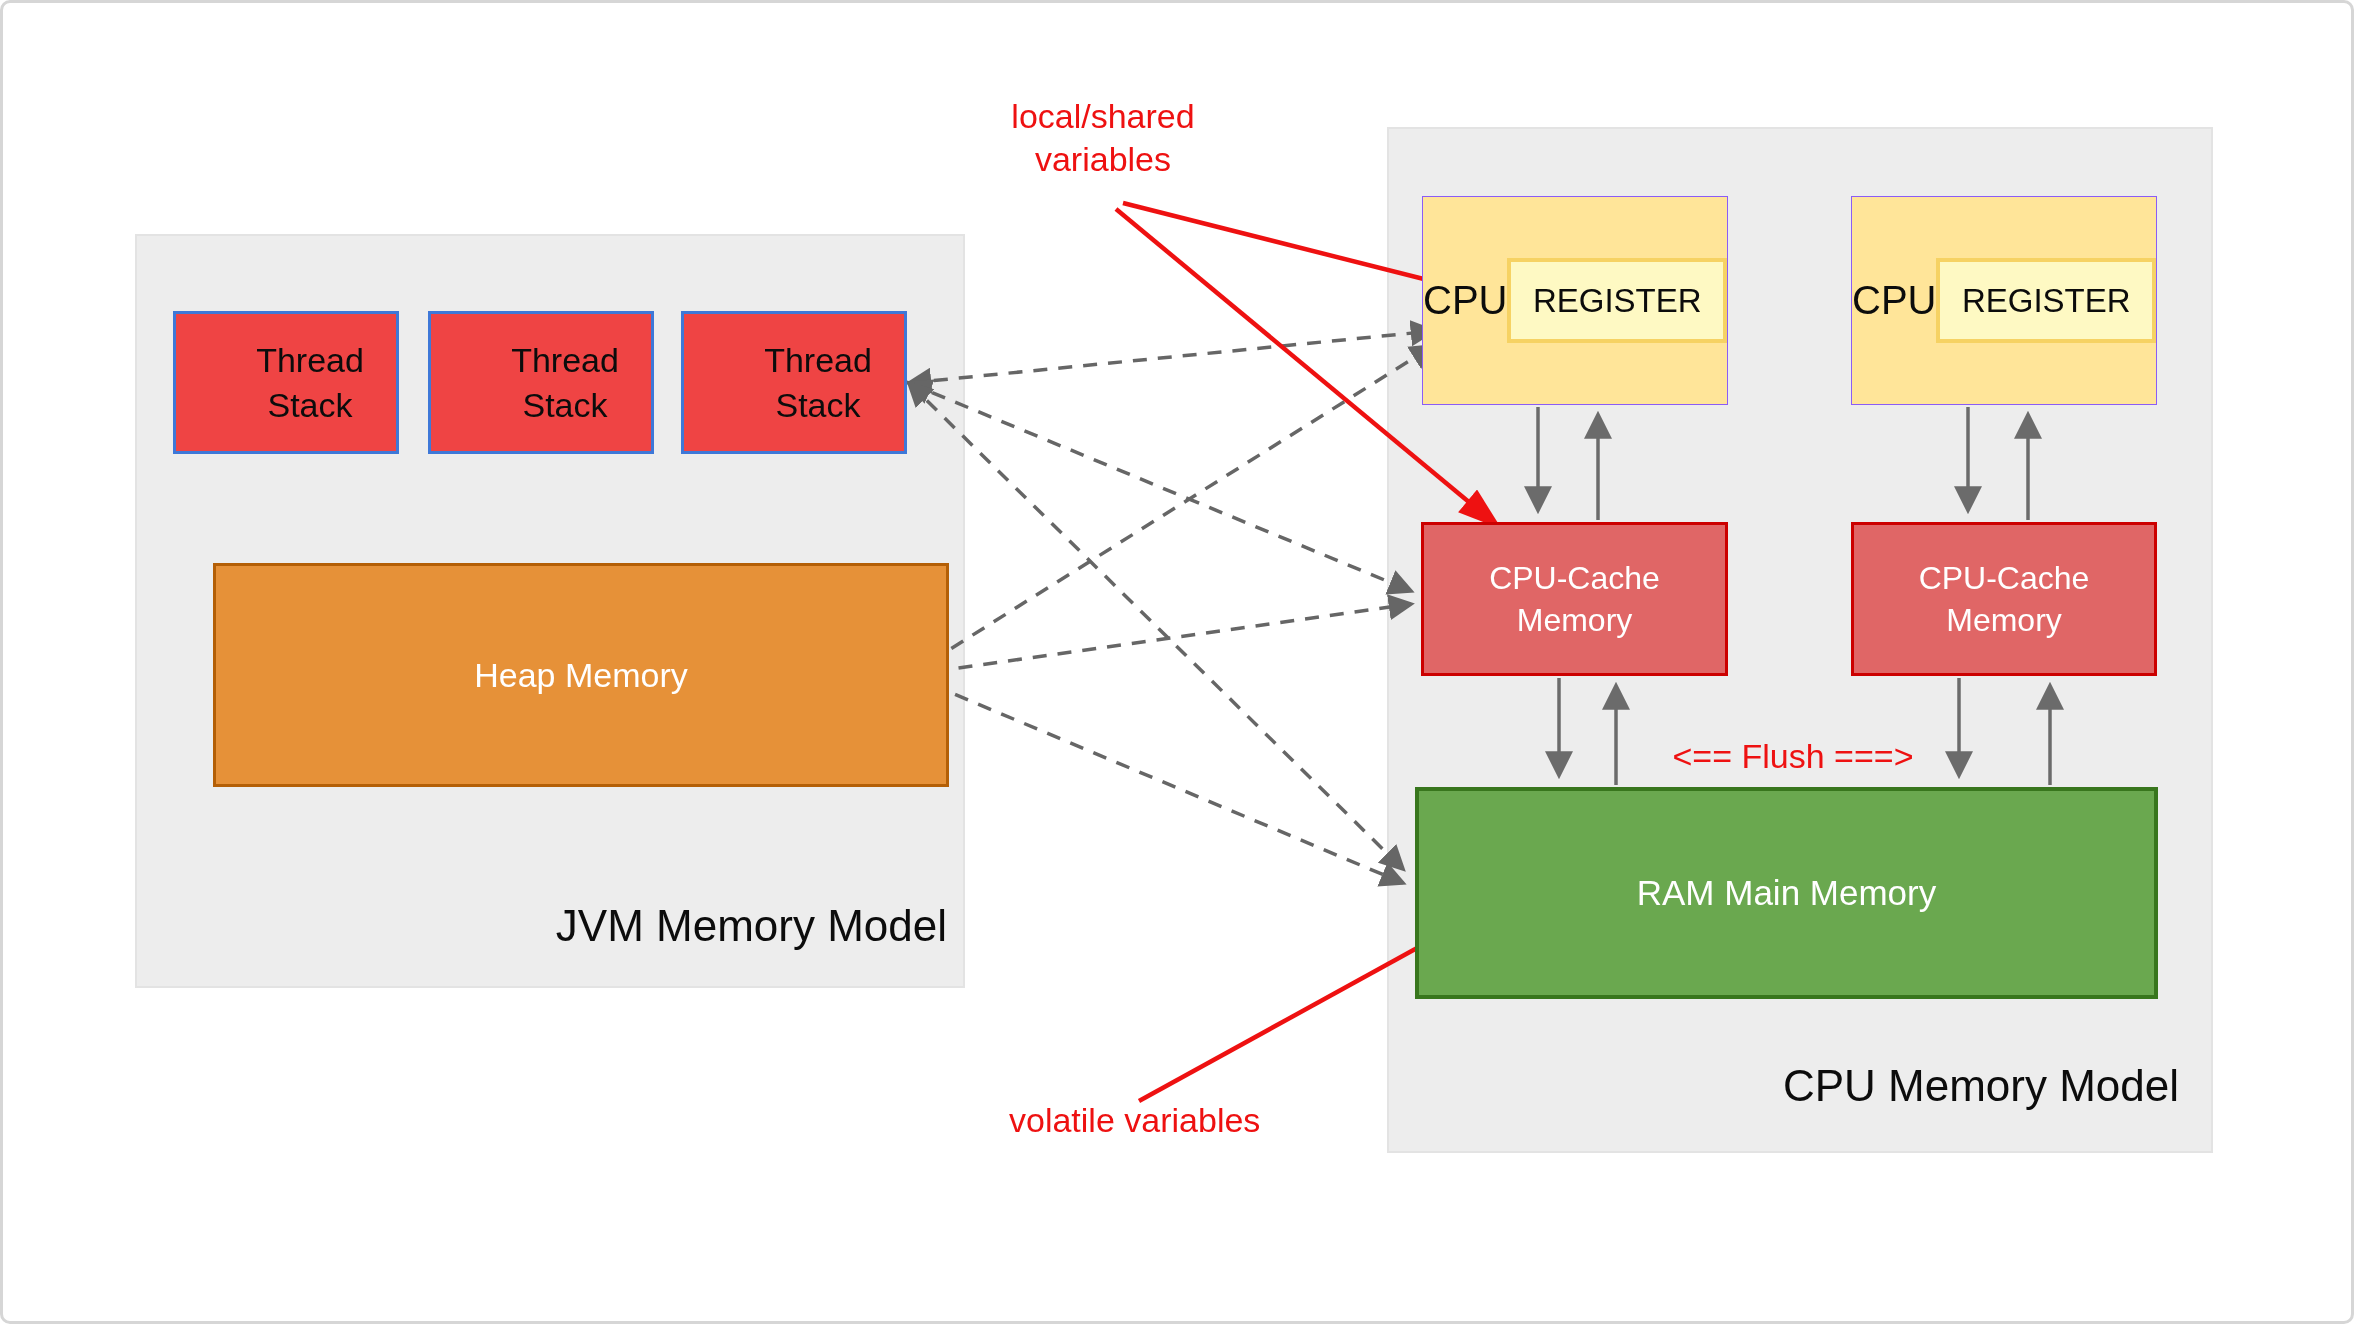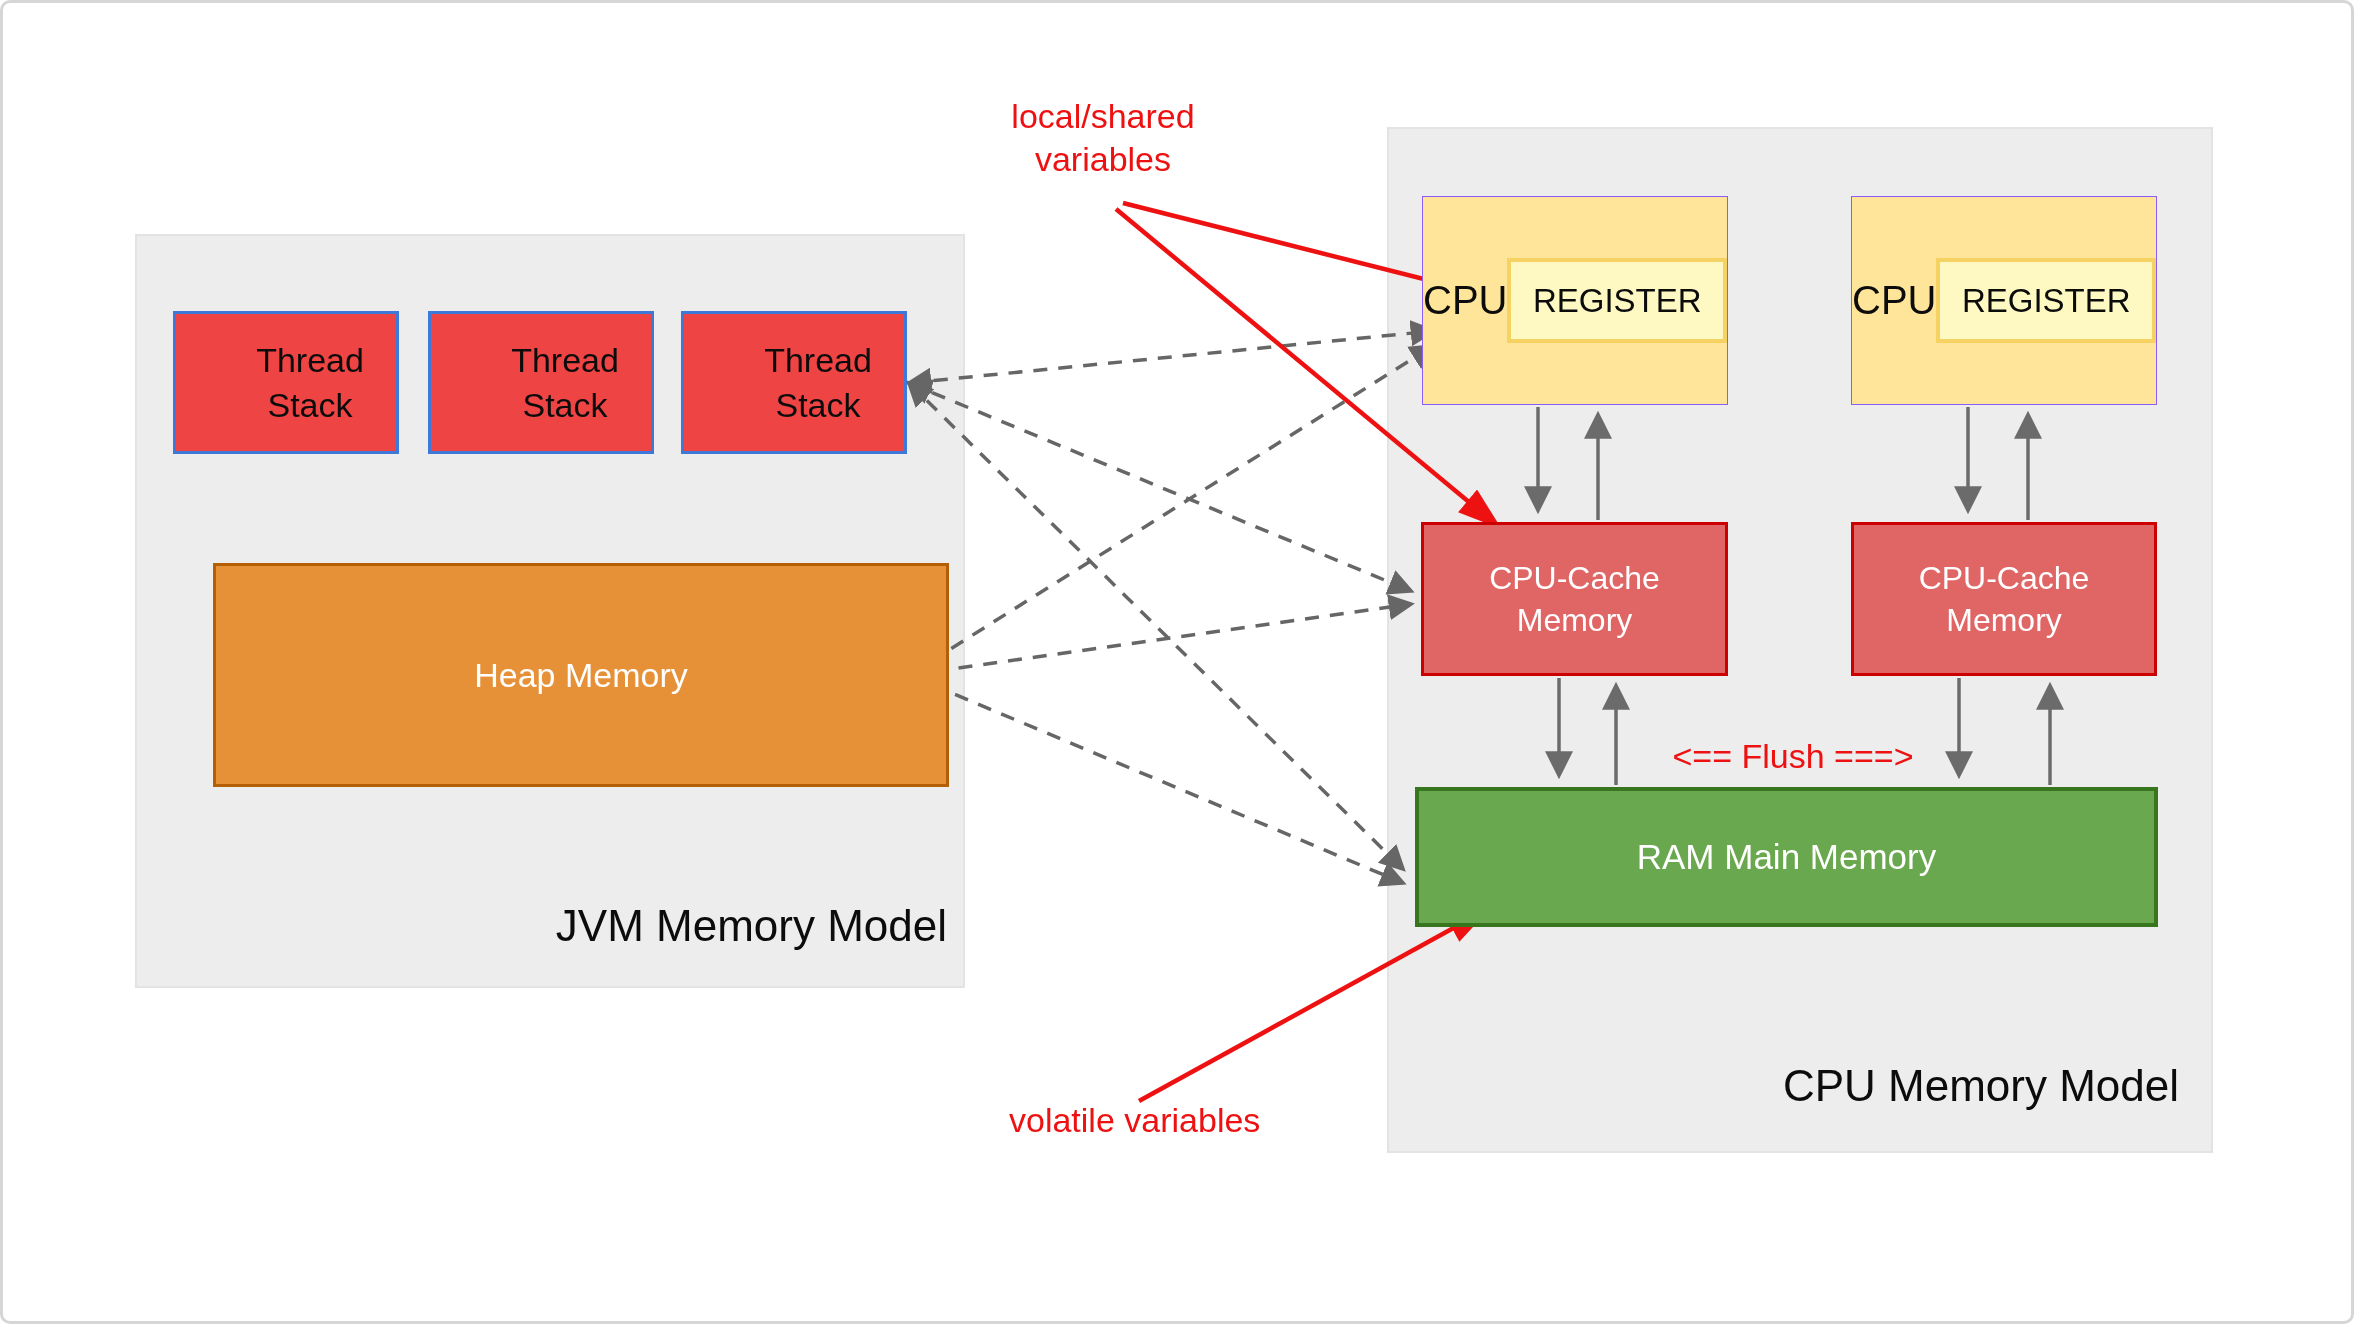--- a/index.html
+++ b/index.html
@@ -101,21 +101,21 @@
     </div>
   </div>
 
   <div class="abs box cache" style="left:1418px;top:519px;width:307px;height:154px;">
     <span>CPU-Cache Memory</span>
   </div>
   <div class="abs box cache" style="left:1848px;top:519px;width:306px;height:154px;">
     <span>CPU-Cache Memory</span>
   </div>
 
-  <div class="abs box ram" style="left:1412px;top:784px;width:743px;height:140px;">
+  <div class="abs box ram" style="left:1412px;top:784px;width:743px;height:212px;">
     <span>RAM Main Memory</span>
   </div>
 
   <div class="abs red-note" style="left:1630px;top:732px;width:320px;">&lt;== Flush ===&gt;</div>
 
   <div class="abs model-title" style="left:1384px;top:1058px;width:792px;">CPU Memory Model</div>
 
   <div class="abs red-note" style="left:958px;top:92px;width:284px;">local/shared variables</div>
   <div class="abs red-note" style="left:1006px;top:1096px;white-space:nowrap;">volatile variables</div>
 

